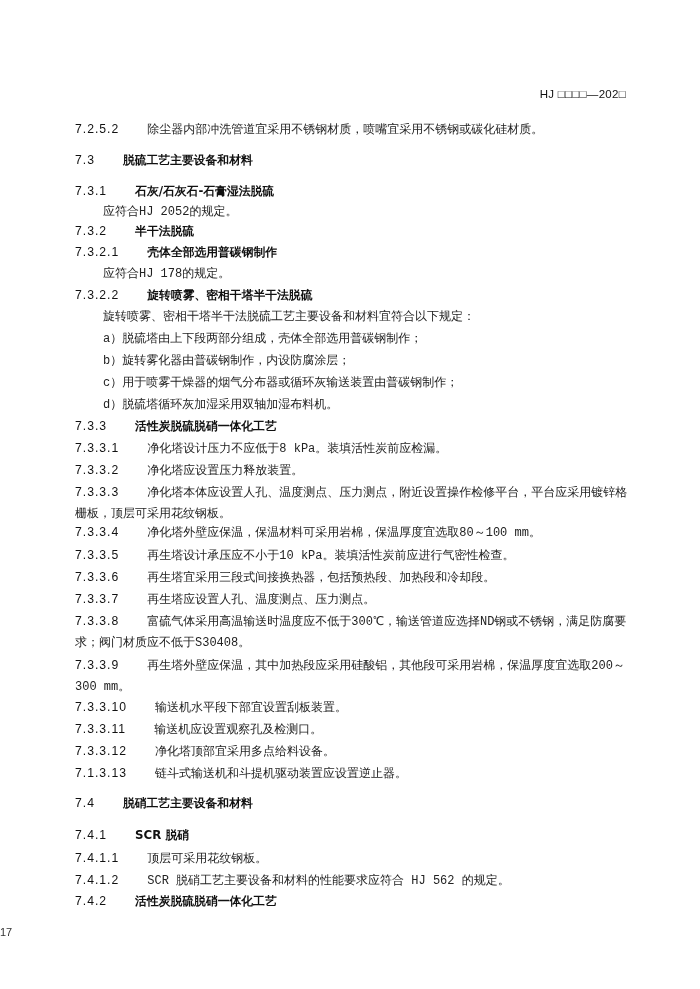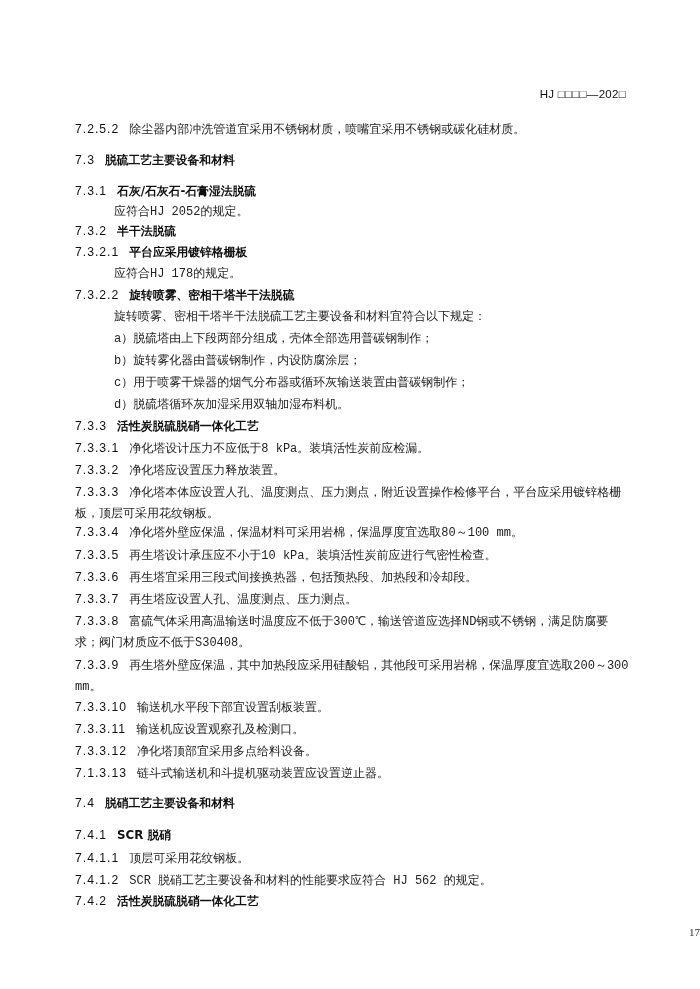--- a/index.html
+++ b/index.html
@@ -2,27 +2,27 @@
 <html><head>
 <meta charset="utf-8">
 <style>
   html, body { margin: 0; padding: 0; background: #ffffff; }
   body { width: 700px; height: 989px; position: relative; overflow: hidden;
          font-family: "DejaVu Serif", "Liberation Serif", serif; color: #1a1a1a; }
   .header-code { position: absolute; top: 88px; right: 74px; font-family: "Liberation Sans", "DejaVu Sans", sans-serif;
                  font-size: 11.5px; letter-spacing: 0.3px; color: #111; margin-left: 26px; }
   .line { position: absolute; left: 75px; right: 70px; font-size: 12.2px; line-height: 16px; white-space: nowrap; }
   .num { font-family: "Liberation Sans", "DejaVu Sans", sans-serif; font-weight: normal; letter-spacing: 1px;
-         display: inline-block; margin-right: 10px; color: #111; }
+         display: inline-block; margin-right: 28px; color: #111; }
   .hd { font-family: "DejaVu Sans", "Liberation Sans", sans-serif; font-weight: bold; font-size: 11.8px; color: #111; text-align: center; }
   .body { font-family: Liberation Mono, monospace; font-size: 12px; color: #222; }
-  .indent { left: 114px; }
+  .indent { left: 103px; }
   .wrap { white-space: normal; line-height: 20px; }
-  .page-number { position: absolute; top: 926px; left: 0; right: 0; text-align: right;
-                 font-family: Liberation Serif, serif; font-size: 11px; color: #333; }
+  .page-number { position: absolute; top: 926px; left: 0; right: 0; text-align: left;
+                 font-family: Liberation Sans, sans-serif; font-size: 11px; color: #333; }
 </style>
 </head>
 <body>
 
 <div class="header-code">HJ □□□□—202□</div>
 
 <div class="line" style="top:121px">
   <span class="num">7.2.5.2</span><span class="body">除尘器内部冲洗管道宜采用不锈钢材质，喷嘴宜采用不锈钢或碳化硅材质。</span>
 </div>
 
@@ -35,21 +35,21 @@
 </div>
 <div class="line indent" style="top:203px">
   <span class="body">应符合HJ 2052的规定。</span>
 </div>
 
 <div class="line" style="top:223px">
   <span class="num">7.3.2</span><span class="hd">半干法脱硫</span>
 </div>
 
 <div class="line" style="top:244px">
-  <span class="num">7.3.2.1</span><span class="hd">平台应采用镀锌格栅板</span>
+  <span class="num">7.3.2.1</span><span class="hd">壳体全部选用普碳钢制作</span>
 </div>
 <div class="line indent" style="top:265px">
   <span class="body">应符合HJ 178的规定。</span>
 </div>
 
 <div class="line" style="top:287px">
   <span class="num">7.3.2.2</span><span class="hd">旋转喷雾、密相干塔半干法脱硫</span>
 </div>
 <div class="line indent" style="top:308px">
   <span class="body">旋转喷雾、密相干塔半干法脱硫工艺主要设备和材料宜符合以下规定：</span>

